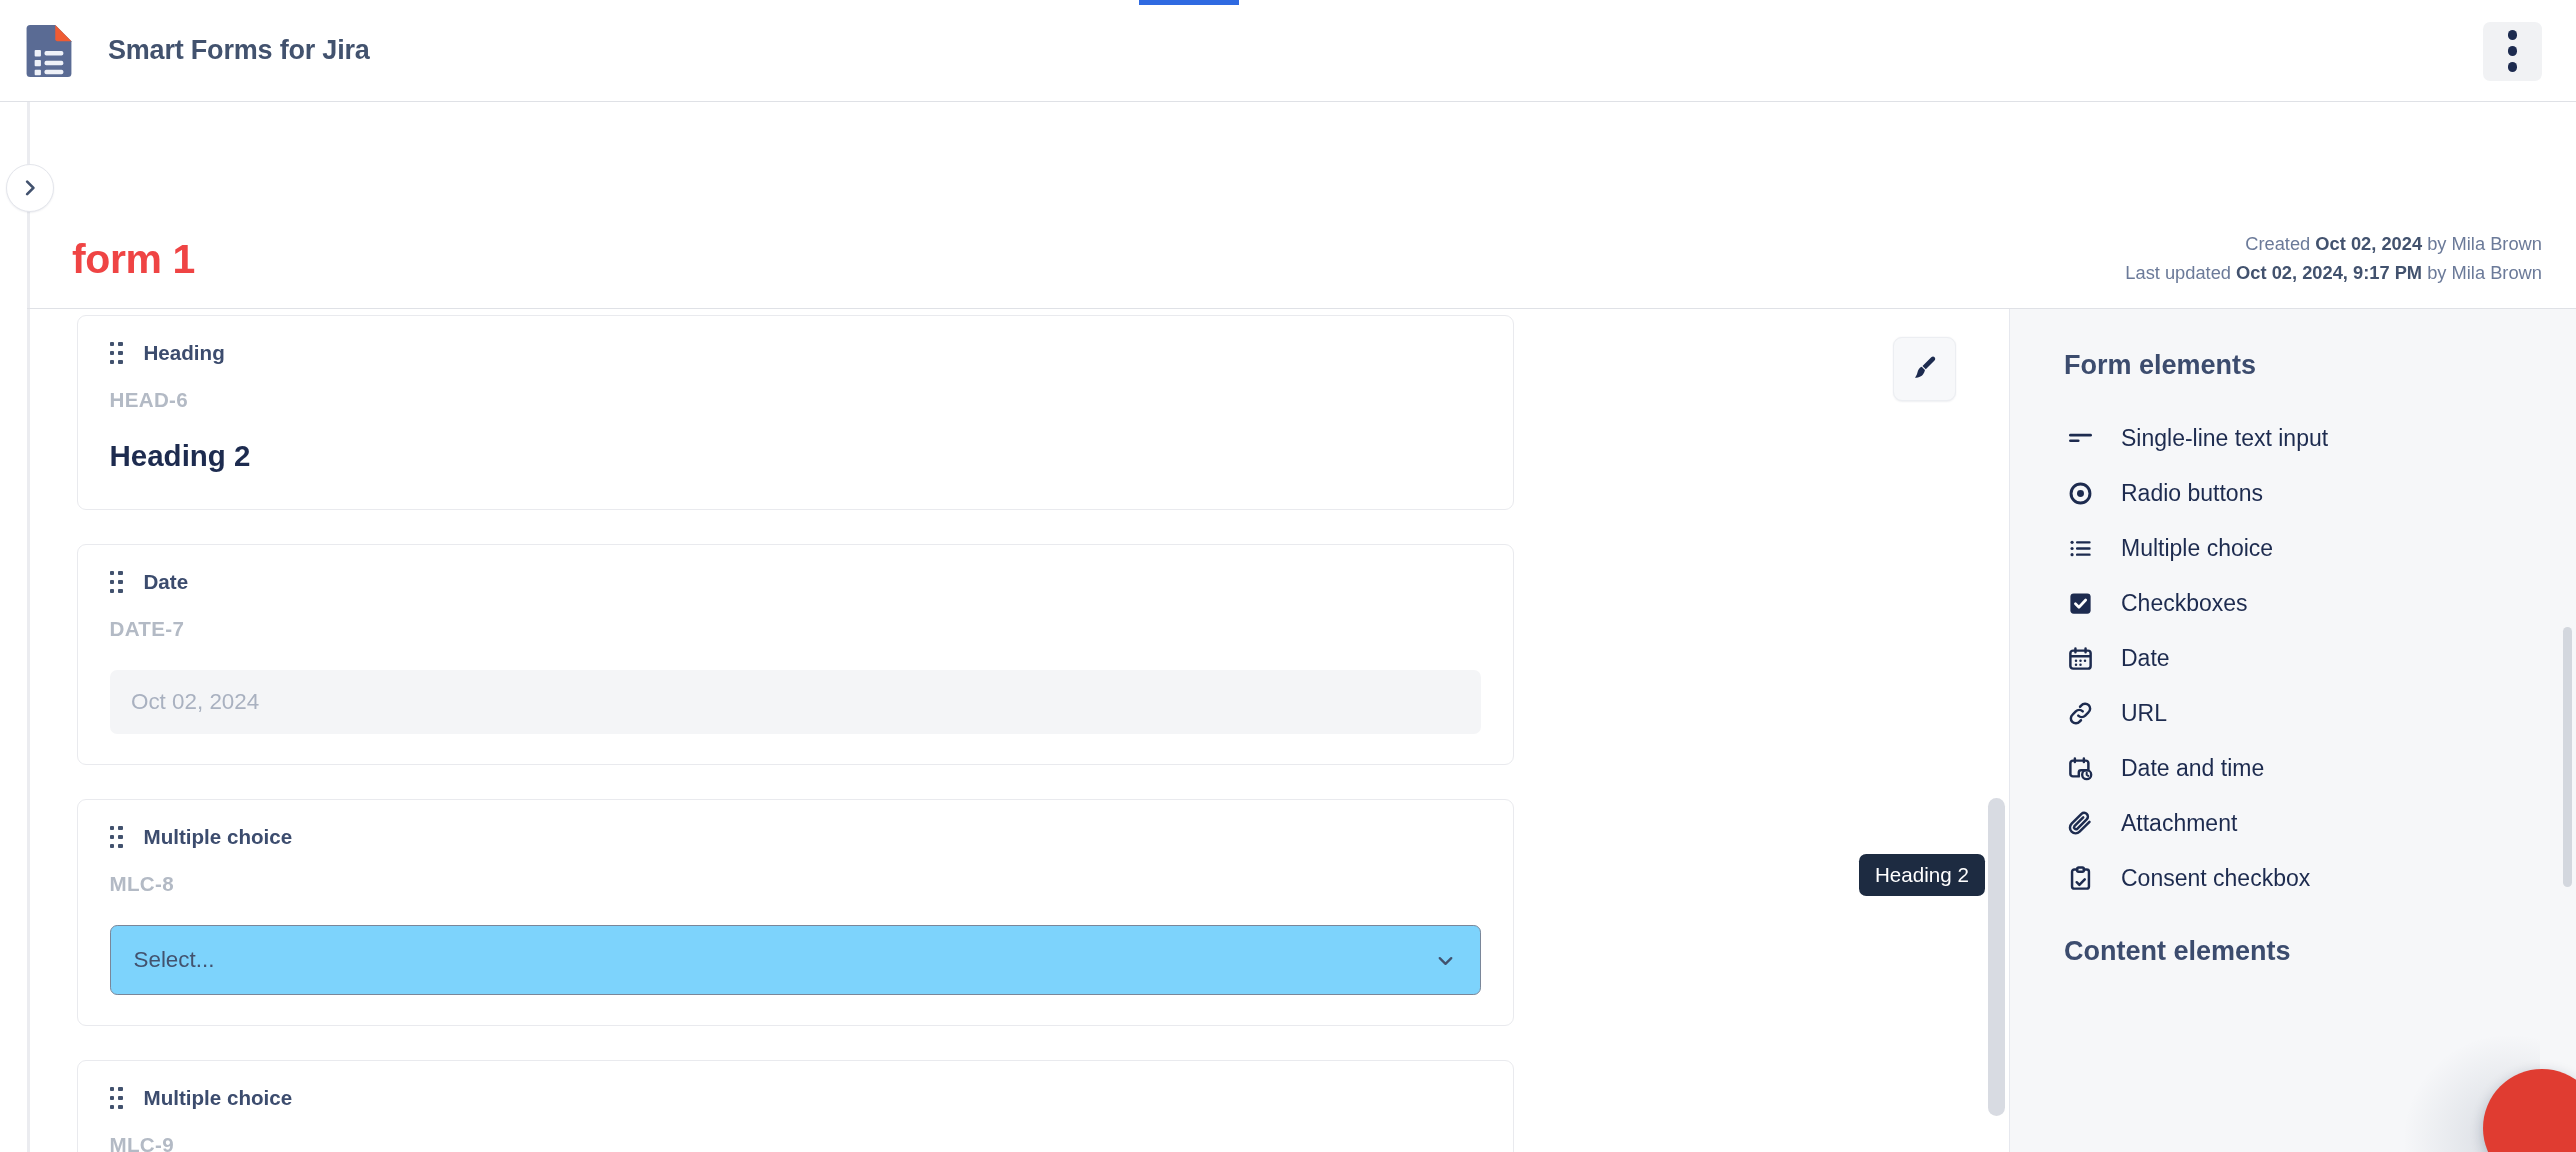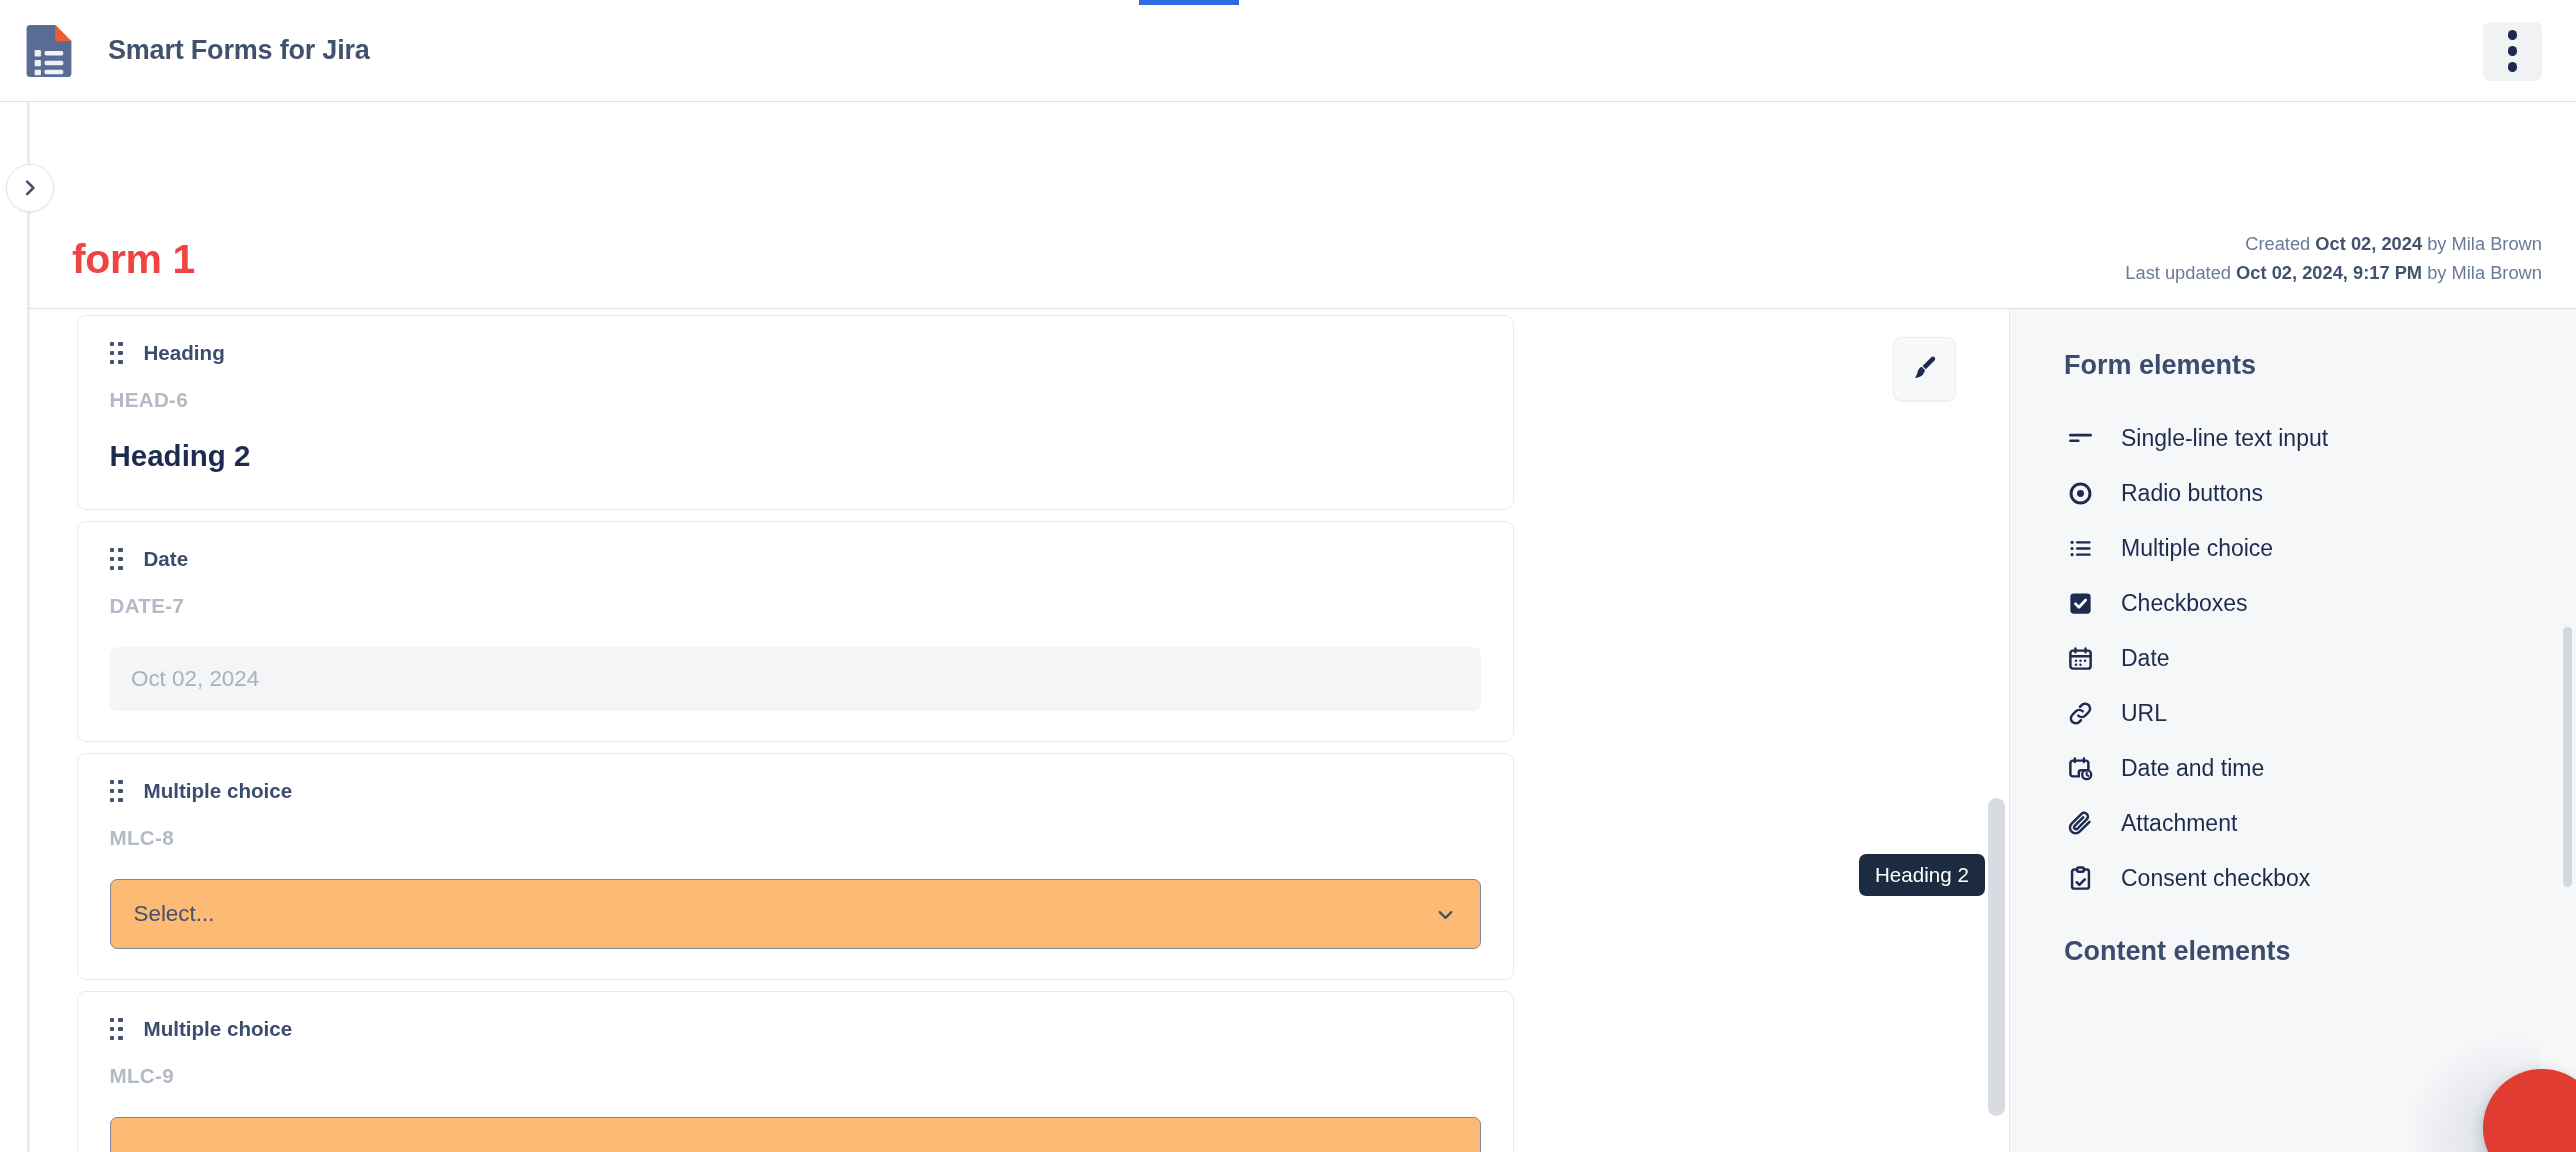--- a/index.html
+++ b/index.html
@@ -84,36 +84,36 @@
 
   
   .canvas{
     position:absolute; left:29.5px; top:309px; width:1980px; height:844px;
     background:#ffffff; border-right:0.9px solid #e6e8ee; overflow:hidden;
   }
   .cards{ position:absolute; left:47px; top:6.3px; width:1437px; }
 
   .card{
     background:#ffffff; border:0.9px solid #e9eaee; border-radius:9px;
-    margin-bottom:11px; padding:25px 32px 30px 32px; position:relative;
+    margin-bottom:34px; padding:25px 32px 30px 32px; position:relative;
   }
   .card-head{ display:flex; align-items:center; gap:19.7px; }
   .drag-dots{ width:14.3px; height:23px; display:grid; grid-template-columns:5.4px 5.4px; grid-template-rows:5.4px 5.4px 5.4px; gap:3.6px 3.6px; }
   .drag-dots i{ width:4.5px; height:4.5px; background:#42526e; border-radius:0.9px; display:block; }
   .card-type{ font-size:20.6px; font-weight:700; color:#3c4c6e; }
   .card-code{ font-size:20.6px; font-weight:700; color:#b3bac5; margin-top:23px; letter-spacing:0.3px; }
   .card-heading2{ font-size:29.5px; font-weight:700; color:#1d2b4f; margin-top:27px; }
 
   .input-readonly{
     margin-top:29px; height:64px; border-radius:7.2px; background:#f4f5f7;
     display:flex; align-items:center; padding:0 21.5px;
     font-size:22.4px; color:#a9b1c0;
   }
   .select-box{
-    margin-top:29px; height:70px; border-radius:7.2px; background:#fdba74;
+    margin-top:29px; height:70px; border-radius:7.2px; background:#7dd3fc;
     border:1.8px solid #7a8699; display:flex; align-items:center; justify-content:space-between;
     padding:0 23px; font-size:22.4px; color:#42526e; cursor:pointer;
   }
   .select-chevron{ color:#42526e; display:flex; }
 
   
   .brush-btn{
     position:absolute; left:1893px; top:337px; width:63px; height:64px;
     background:#f7f8fa; border:0.9px solid #eceef2; border-radius:9px;
     display:flex; align-items:center; justify-content:center; cursor:pointer;

